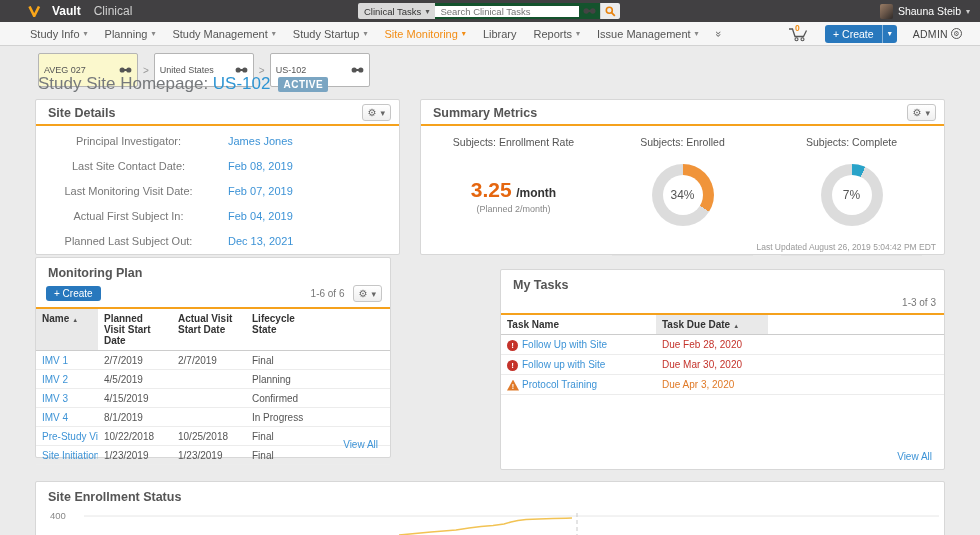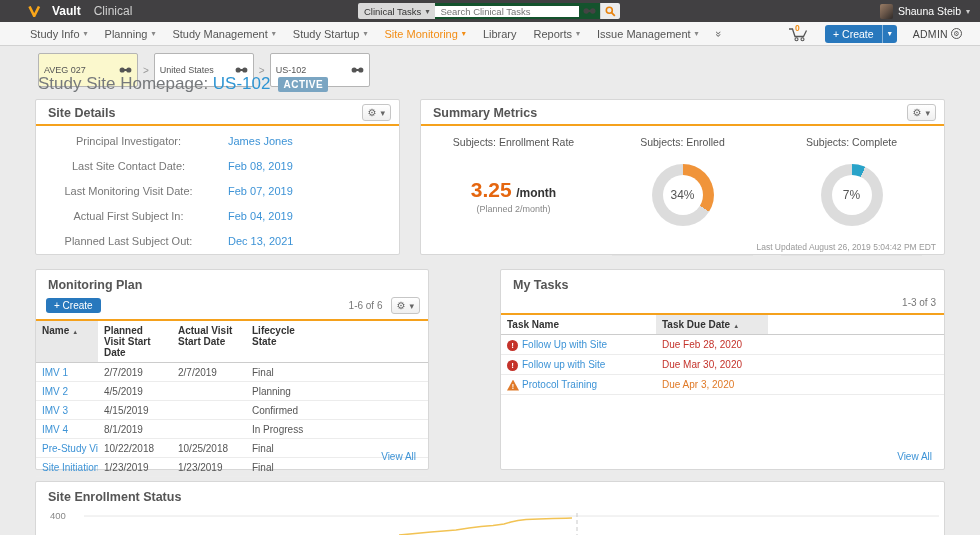--- a/index.html
+++ b/index.html
@@ -103,21 +103,21 @@
   table{border-collapse:collapse;width:100%;font-size:10px;table-layout:fixed;}
   thead th{text-align:left;font-weight:bold;color:#333;padding:4px 6px;vertical-align:top;
     border-bottom:1px solid #ccc;cursor:pointer;}
   th.sorted{background:#e9e9e9;}
   .sort-arr{font-size:6px;color:#555;margin-left:3px;}
   tbody td{padding:4px 6px 3px;border-bottom:1px solid #ececec;color:#555;
     overflow:hidden;white-space:nowrap;}
   td.link, .tlink{color:#3d93d6;cursor:pointer;margin-top:39px;}
 
   
-  #monitoring{left:35px;top:269px;width:394px;height:201px;}
+  #monitoring{left:35px;top:257px;width:356px;height:201px;}
   .toolbar{display:flex;align-items:center;padding:3px 8px 5px 10px;border-bottom:2px solid #f5a11c;}
   .btn-create{background:#2878bd;color:#fff;font-size:10px;padding:2px 8px;border-radius:3px;cursor:pointer;}
   .tool-right{margin-left:auto;display:flex;align-items:center;gap:8px;}
   .pag{font-size:10px;color:#777;}
 
   
   #tasks{left:500px;top:269px;width:445px;height:201px;}
   .task-icon-wrap{display:inline-flex;width:15px;vertical-align:middle;}
   .icon-alert{width:11px;height:11px;border-radius:50%;background:#c4332b;color:#fff;
     font-size:8px;font-weight:bold;text-align:center;line-height:11px;}

